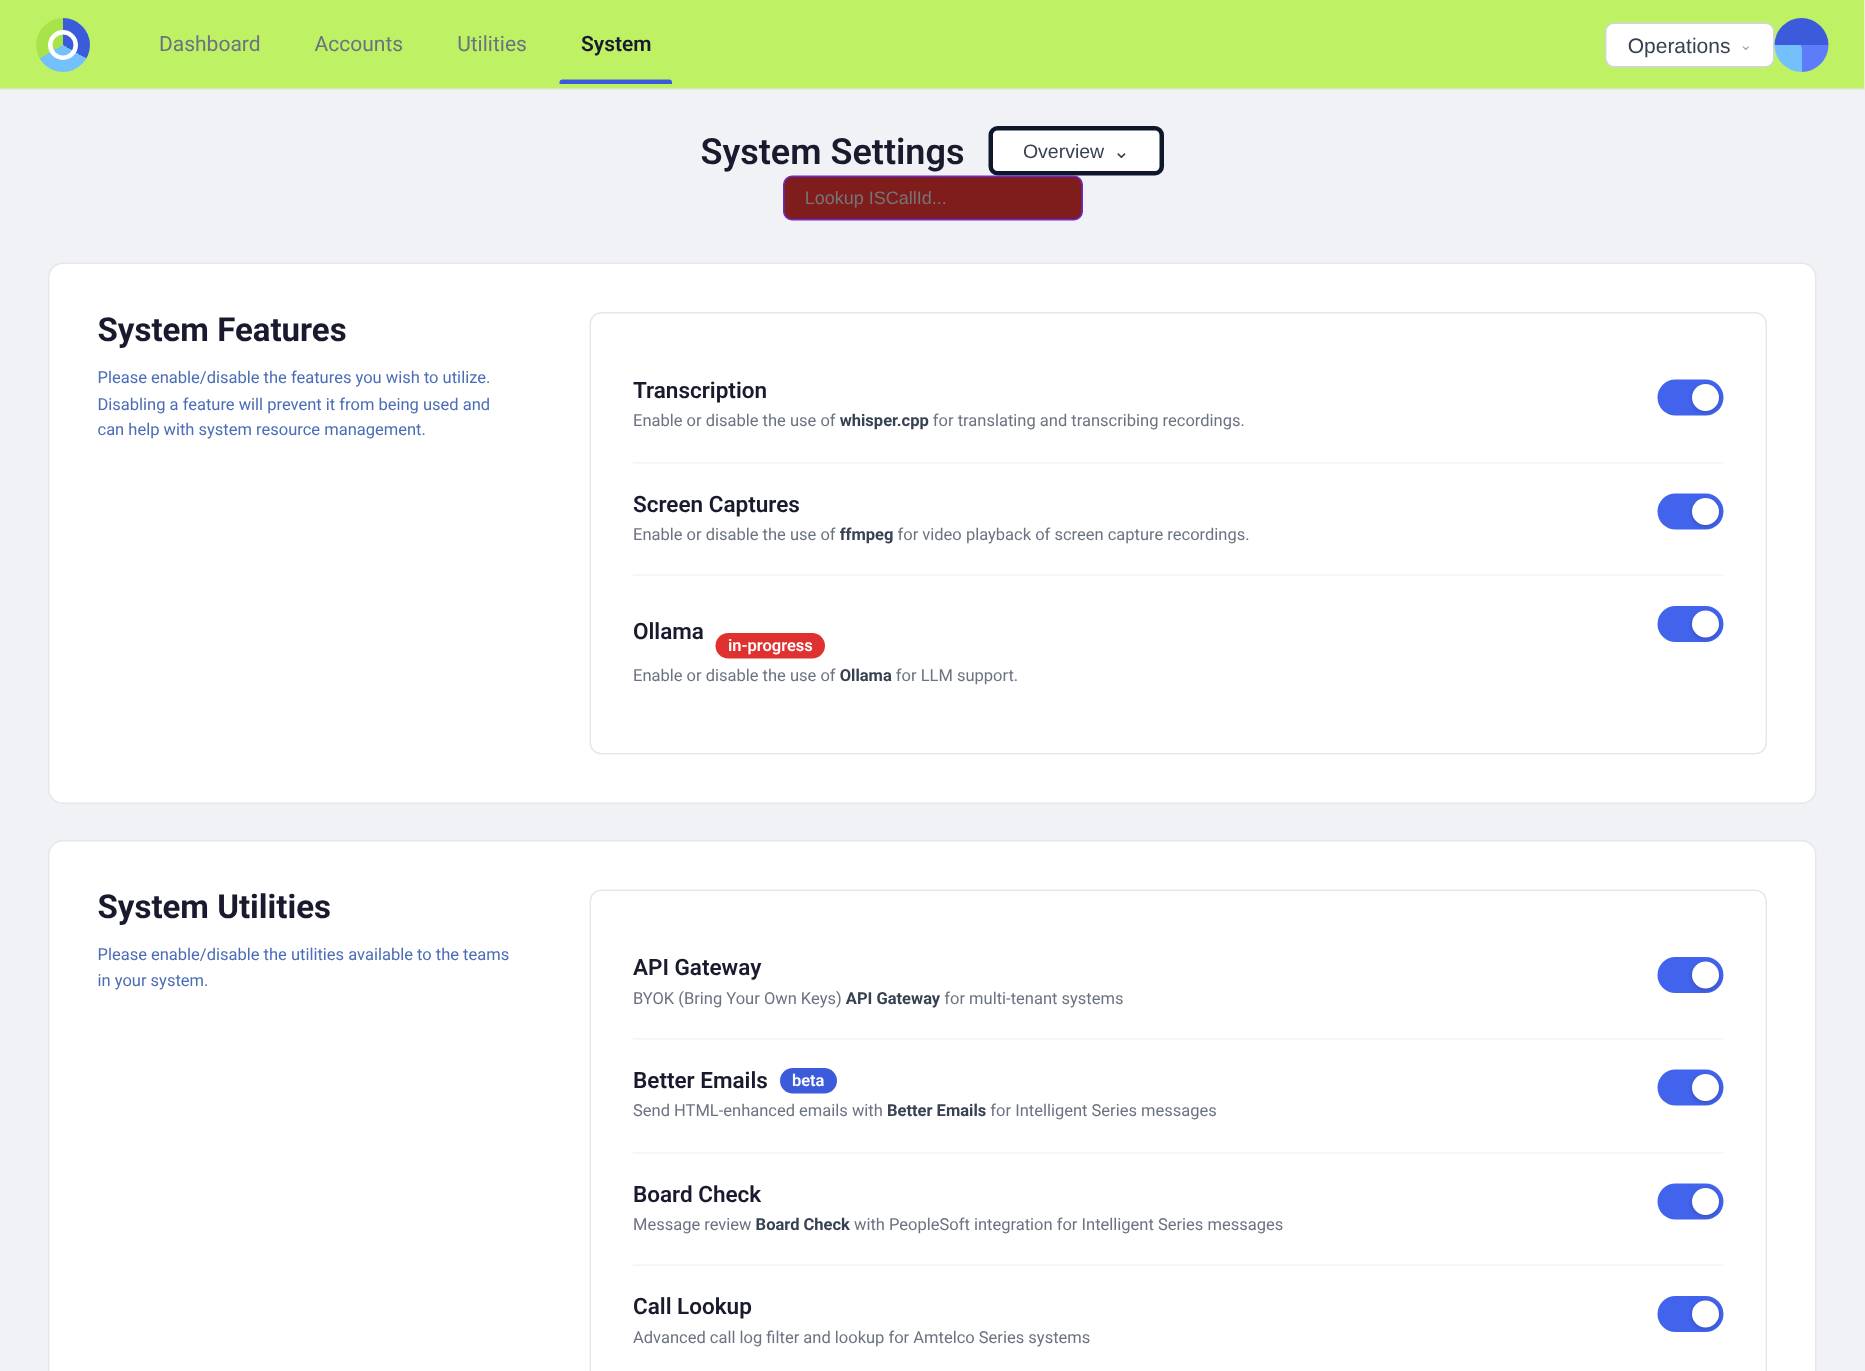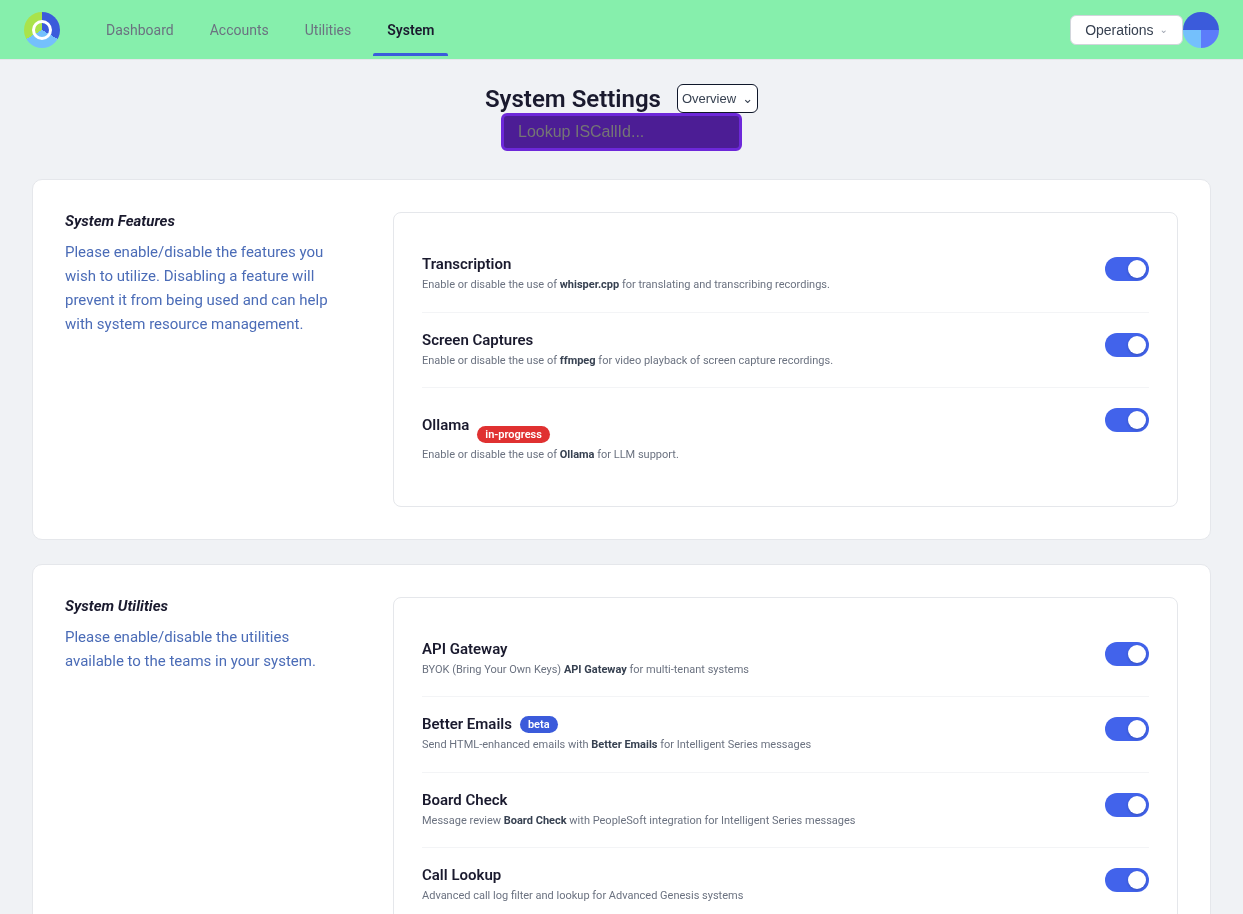--- a/index.html
+++ b/index.html
@@ -1,20 +1,20 @@
 <!DOCTYPE html>
 <html><head>
   <meta charset="utf-8">
   <style>
     * { box-sizing: border-box; margin: 0; padding: 0; }
     body { font-family: -apple-system, BlinkMacSystemFont, 'Segoe UI', Roboto, sans-serif; background: #f0f2f5; color: #333; font-size: 14px; }
 
     
     .navbar {
-      background: #86efac;
+      background: #bef264;
       display: flex;
       align-items: center;
       padding: 0 24px;
       height: 60px;
       border-bottom: 1px solid #e5e7eb;
       position: relative;
     }
     .nav-logo {
       width: 36px; height: 36px;
       border-radius: 50%;
@@ -87,62 +87,61 @@
     .page-title-area {
       display: flex; align-items: center; gap: 16px;
     }
     .page-title {
       font-size: 24px;
       font-weight: 600;
       color: #1a1a2e;
     }
     .overview-dropdown {
       display: flex; align-items: center; gap: 6px;
-      border: 1px solid #0f172a;
+      border: 3px solid #0f172a;
       border-radius: 6px;
-      padding: 6px 4px;
+      padding: 6px 20px;
       cursor: pointer;
       font-size: 13px;
       background: #fff;
       color: #374151;
     }
     .lookup-input {
-      border: 3px solid #6d28d9;
+      border: 1px solid #6d28d9;
       border-radius: 6px;
       padding: 7px 14px;
-      font-size: 16px;
+      font-size: 12px;
       color: #9ca3af;
-      background: #4c1d95;
+      background: #7f1d1d;
       min-width: 200px;
       cursor: text;
     }
 
     
     .section {
       background: #fff;
       border-radius: 10px;
       padding: 32px;
       margin-bottom: 24px;
       display: flex;
       gap: 48px;
       border: 1px solid #e5e7eb;
     }
     .section-left {
       width: 280px;
       flex-shrink: 0;
     }
     .section-title {
-      font-size: 15px;
+      font-size: 22px;
       font-weight: 700;
       color: #1a1a2e;
       margin-bottom: 10px;
-      font-style: italic;
     }
     .section-desc {
-      font-size: 15px;
+      font-size: 11px;
       color: #4b6cb7;
       line-height: 1.6;
     }
     .section-right {
       flex: 1;
       border: 1px solid #e5e7eb;
       border-radius: 8px;
       padding: 24px 28px;
       background: #fff;
     }
@@ -327,21 +326,21 @@
         </div>
         <div class="toggle"></div>
       </div>
 
       <div class="feature-item">
         <div class="feature-info">
           <div class="feature-name">
             <span>Call Lookup</span>
           </div>
           <div class="feature-desc">
-            Advanced call log filter and lookup for Advanced Genesis systems
+            Advanced call log filter and lookup for Amtelco Series systems
           </div>
         </div>
         <div class="toggle"></div>
       </div>
 
     </div>
   </div>
 </div>
 
 </body></html>

